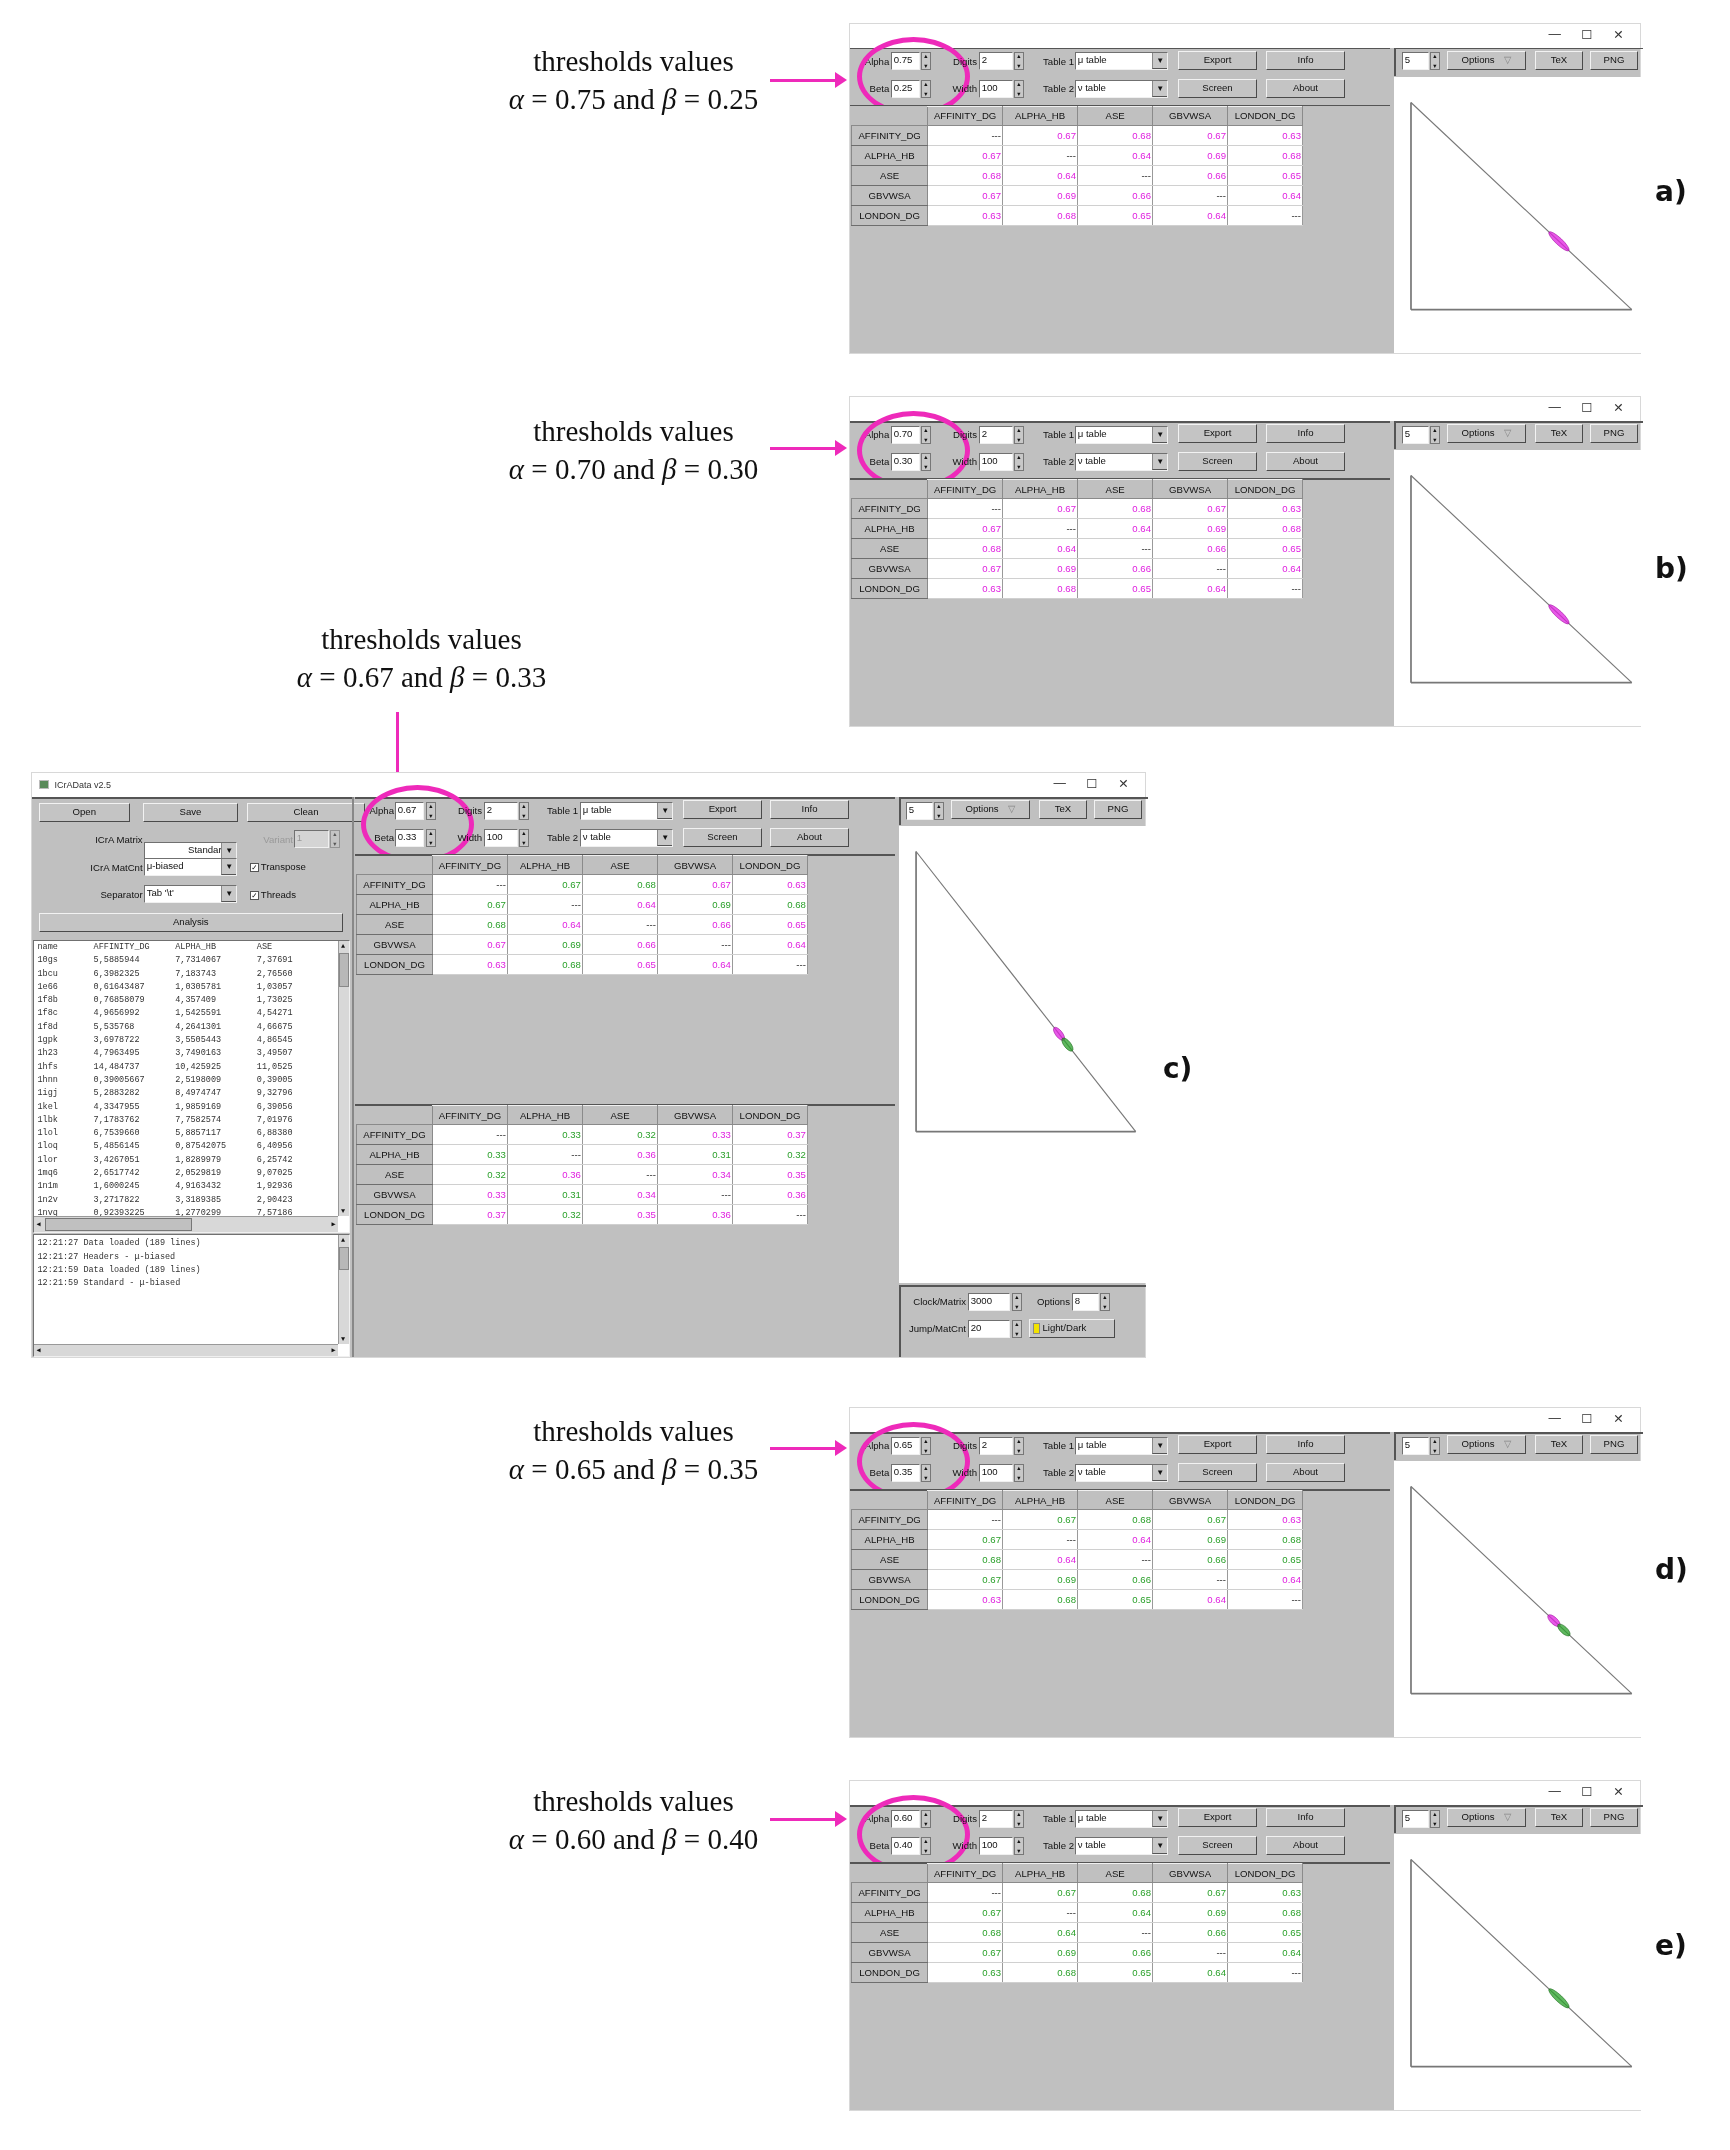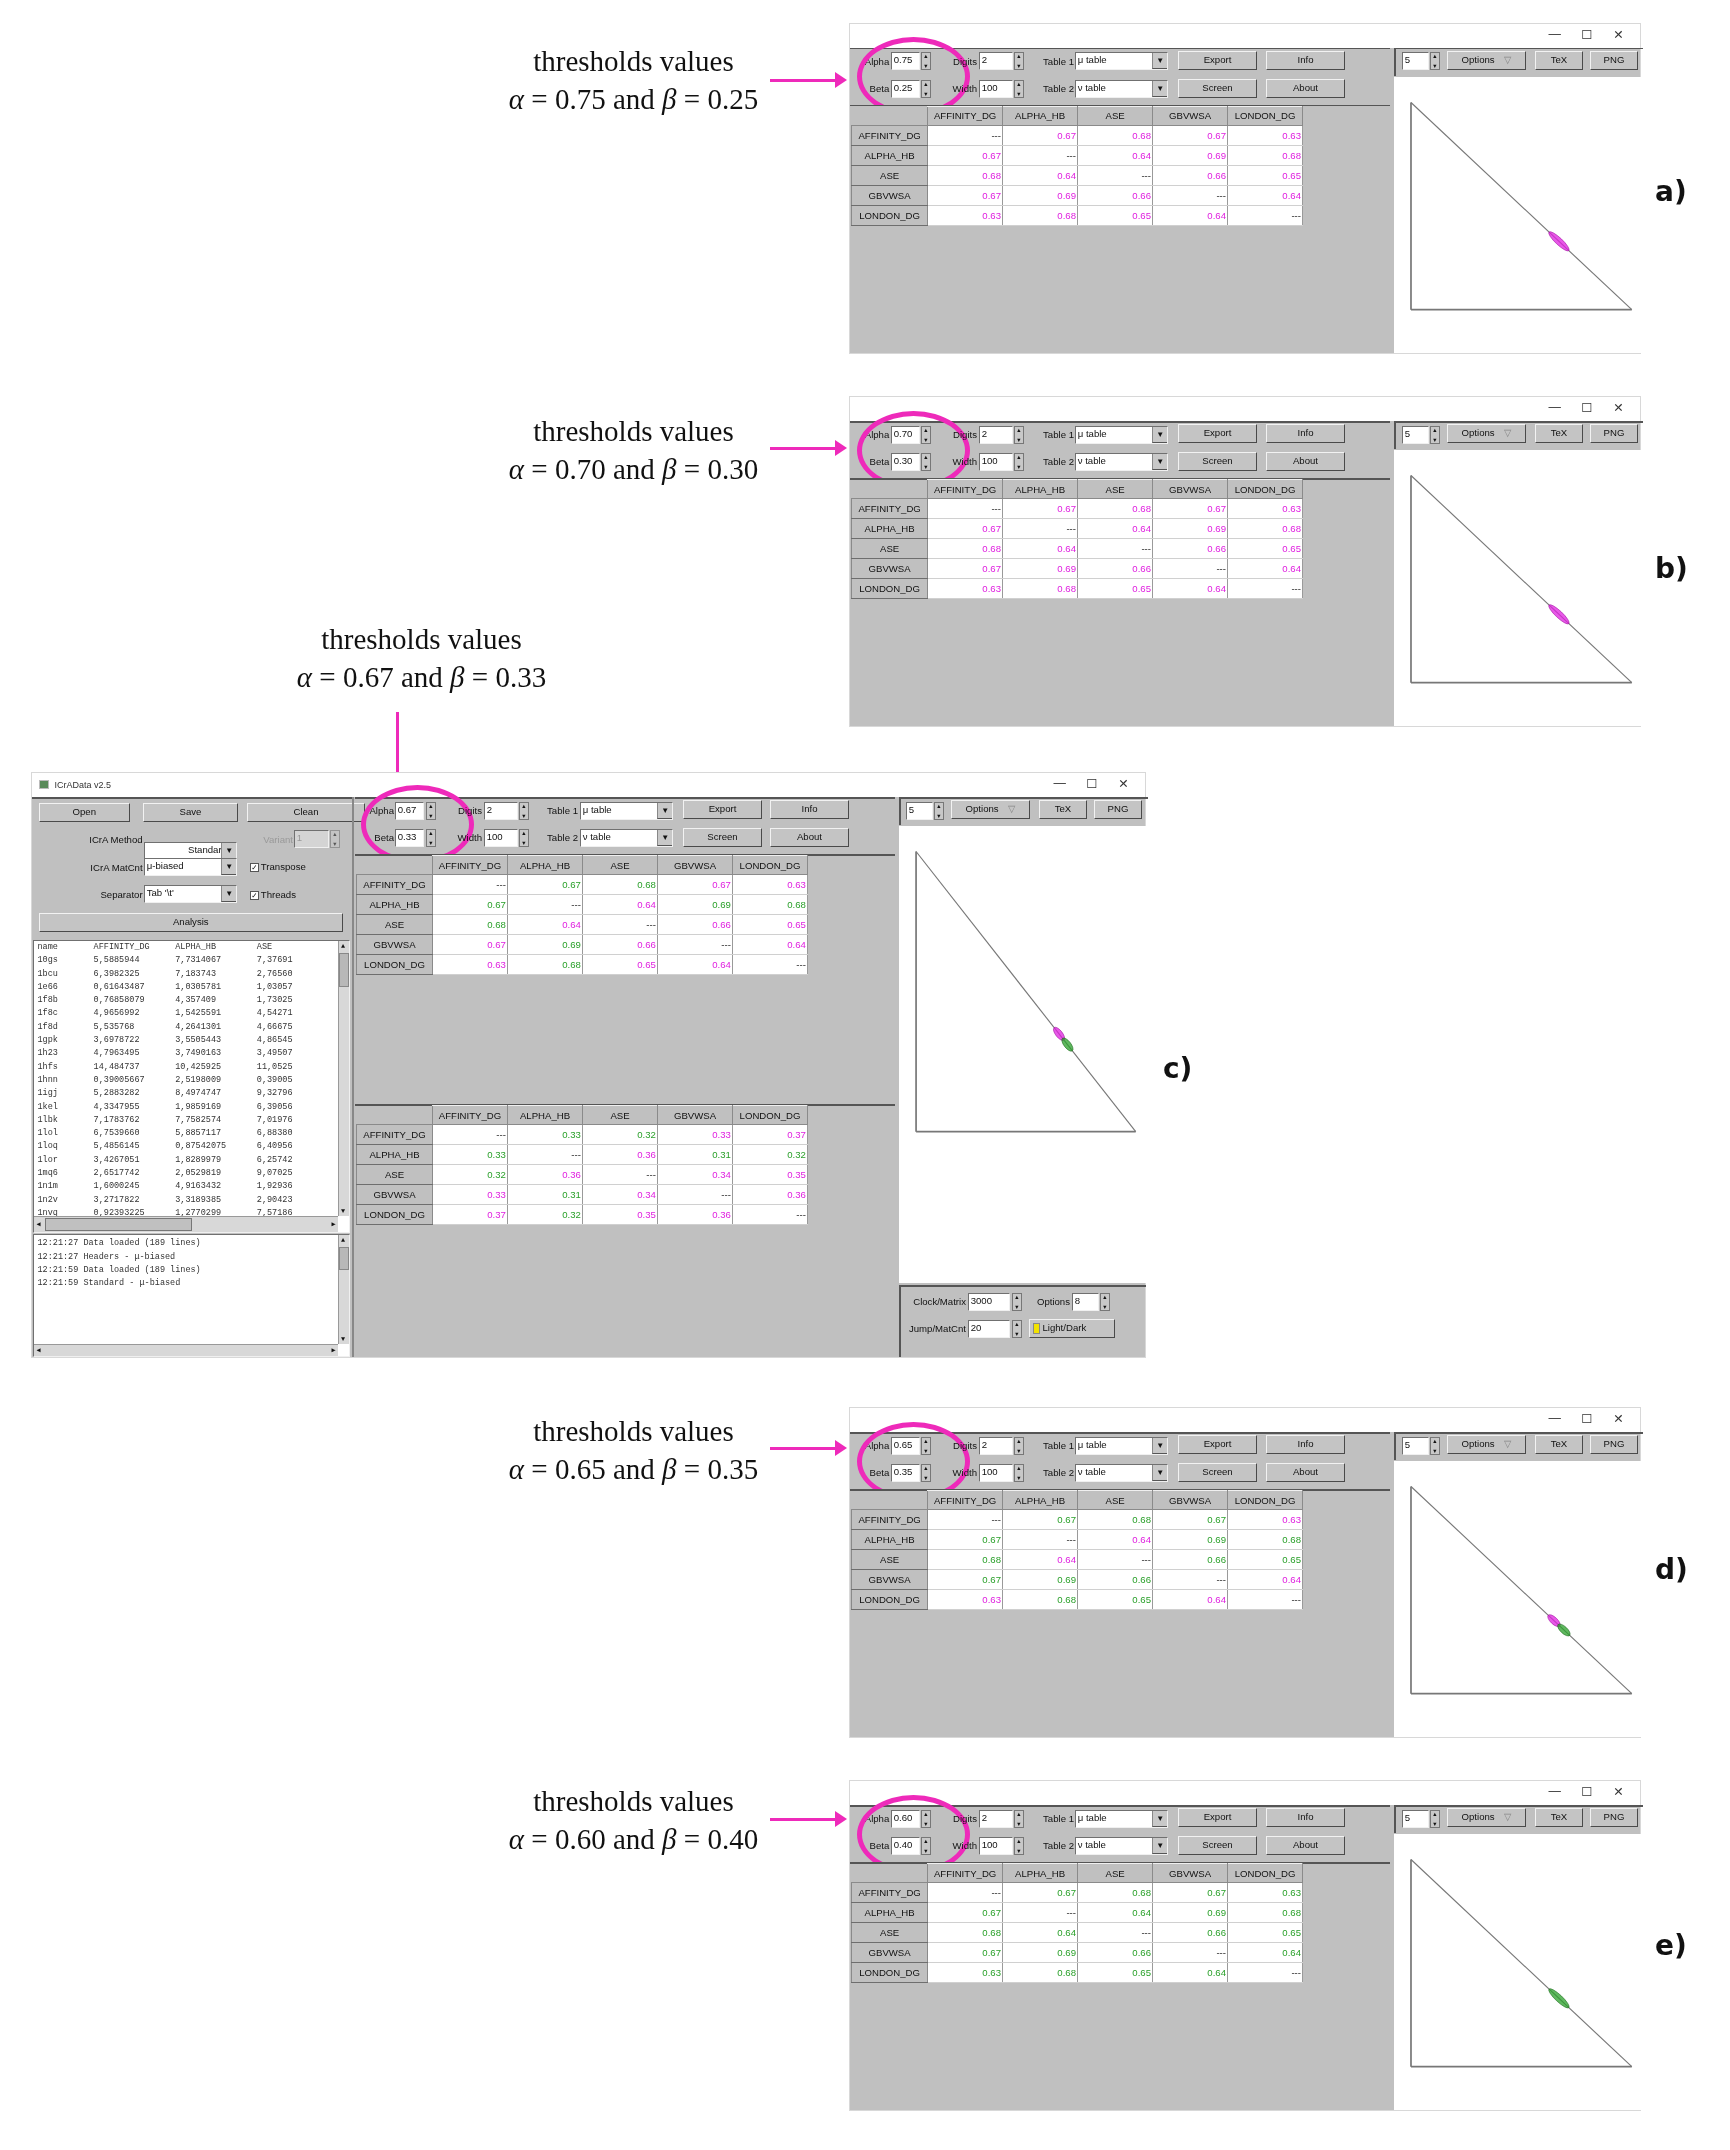--- a/index.html
+++ b/index.html
@@ -532,21 +532,21 @@
     <span class="winctl" style="right:42px;">☐</span>
     <span class="winctl" style="right:10.2px;">✕</span>
   </div>
   <div class="body-area" style="top:24px;">
 
     <div class="sep-line" style="left:0; top:0; width:320px;"></div>
     <div class="btn" style="left:6.8px; top:5.7px; width:91px;">Open</div>
     <div class="btn" style="left:111px; top:5.7px; width:95px;">Save</div>
     <div class="btn" style="left:215px; top:5.7px; width:118px;">Clean</div>
 
-    <div class="lbl" style="left:22.6px; top:37px; width:88px;">ICrA Method</div>
+    <div class="lbl" style="left:22.6px; top:37px; width:88px;">ICrA Matrix</div>
     <div class="combo" style="left:112px; top:45px; width:93px;padding-left:43px;"><span>Standard</span><span class="dd">▼</span></div>
     <div class="lbl" style="left:221px; top:37px; width:40px; color:#999;">Variant</div>
     <div class="field" style="left:262px; top:33px; width:35px; background:#d4d4d4; color:#999;">1</div>
     <div class="spin" style="left:298px; top:33px; opacity:0.6;"></div>
 
     <div class="lbl" style="left:22.6px; top:65px; width:88px;">ICrA MatCnt</div>
     <div class="combo" style="left:112px; top:61px; width:93px;"><span>μ-biased</span><span class="dd">▼</span></div>
     <div class="chk" style="left:218px; top:64px;"><span class="box">✓</span><span>Transpose</span></div>
 
     <div class="lbl" style="left:22.6px; top:92px; width:88px;">Separator</div>

